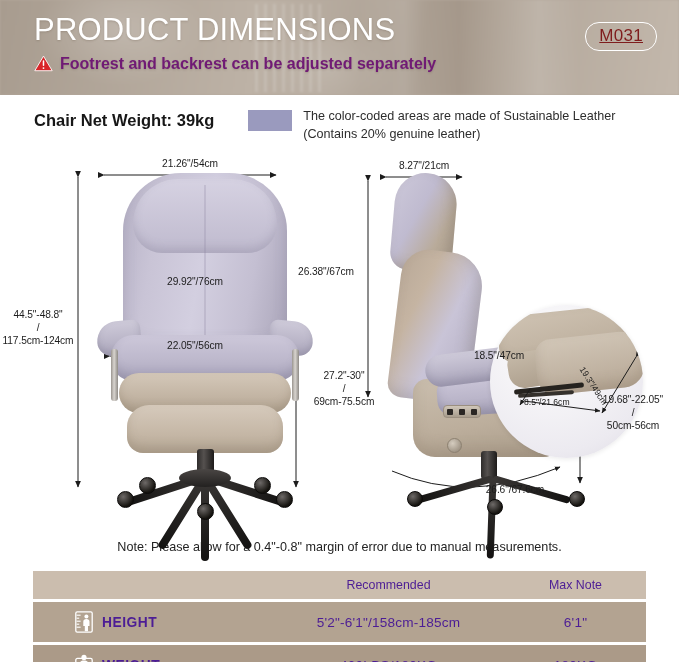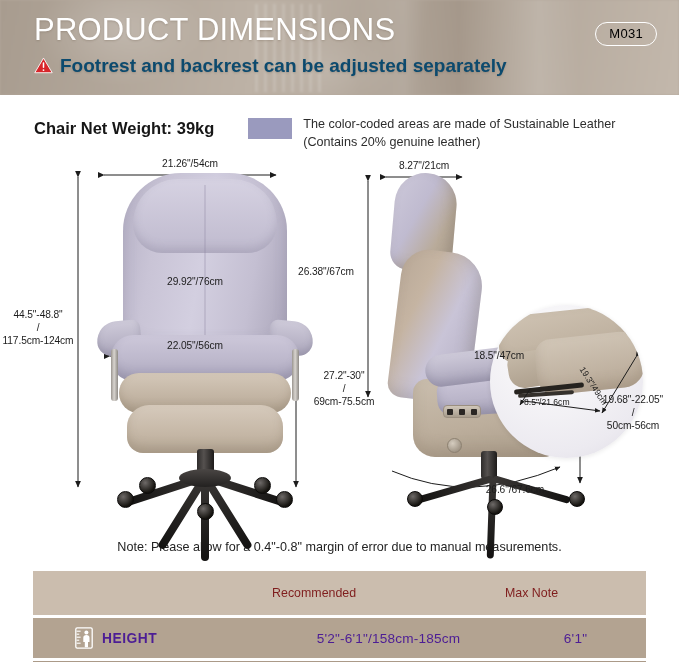--- a/index.html
+++ b/index.html
@@ -44,40 +44,41 @@
     color: #ffffff;
     font-size: 31px;
     font-weight: normal;
     letter-spacing: .2px;
     line-height: 1.05;
     text-shadow: 0 1px 2px rgba(90,75,60,.25);
   }
   .header-sub-row { display: flex; align-items: center; gap: 7px; margin-top: 8px; }
   .warn-icon { width: 19px; height: 17px; display:block; }
   .header-sub {
-    color: #0c4a6e;
-    font-size: 19px;
+    color: #701a75;
+    font-size: 16px;
     font-weight: 600;
     text-shadow: 0 1px 2px rgba(90,75,60,.25);
   }
   .model-badge {
     position: absolute; right: 22px; top: 22px; z-index: 3;
     border: 1.6px solid #ffffff;
     border-radius: 14px;
-    color: #000000;
-    font-size: 13px;
+    color: #7f1d1d;
+    font-size: 17px;
     padding: 3px 13px 4px;
     letter-spacing: .3px;
+    text-decoration: underline;
   }
 
   
   .legend {
     position: relative;
     height: 58px;
-    padding: 16px 0 0 34px;
+    padding: 8px 0 0 34px;
     display: flex;
     align-items: flex-start;
     background: #fff;
   }
   .net-weight { font-size: 16.5px; font-weight: bold; color: #171717; padding-top: 8px; }
   .legend-right { display: flex; gap: 11px; margin-left: 34px; padding-top: 5px; }
   .legend-swatch {
     width: 44px; height: 21px; margin-top: 2px;
     background: #9a9abe; flex: none;
   }
@@ -281,24 +282,24 @@
   .note {
     text-align:center; font-size:12.6px; color:#232323;
     padding-top:12px; background:#fff;
   }
 
   
   .table-wrap { padding: 14px 33px 0 33px; background:#fff; }
   table { width: 100%; border-collapse: separate; border-spacing: 0 3px; }
   .t-head td {
     background: #cbbdae;
-    color: #7f1d1d;
+    color: #4c1d95;
     font-size: 12.4px;
-    padding: 15px 0;
-    text-align: left;
+    padding: 7px 0;
+    text-align: center;
   }
   .t-row td {
     background: #b3a391;
     color: #4c1d95;
     font-size: 13.6px;
     padding: 9px 0;
     text-align: center;
     letter-spacing: .2px;
   }
   .t-row.alt td { background: #ab9a88; }

